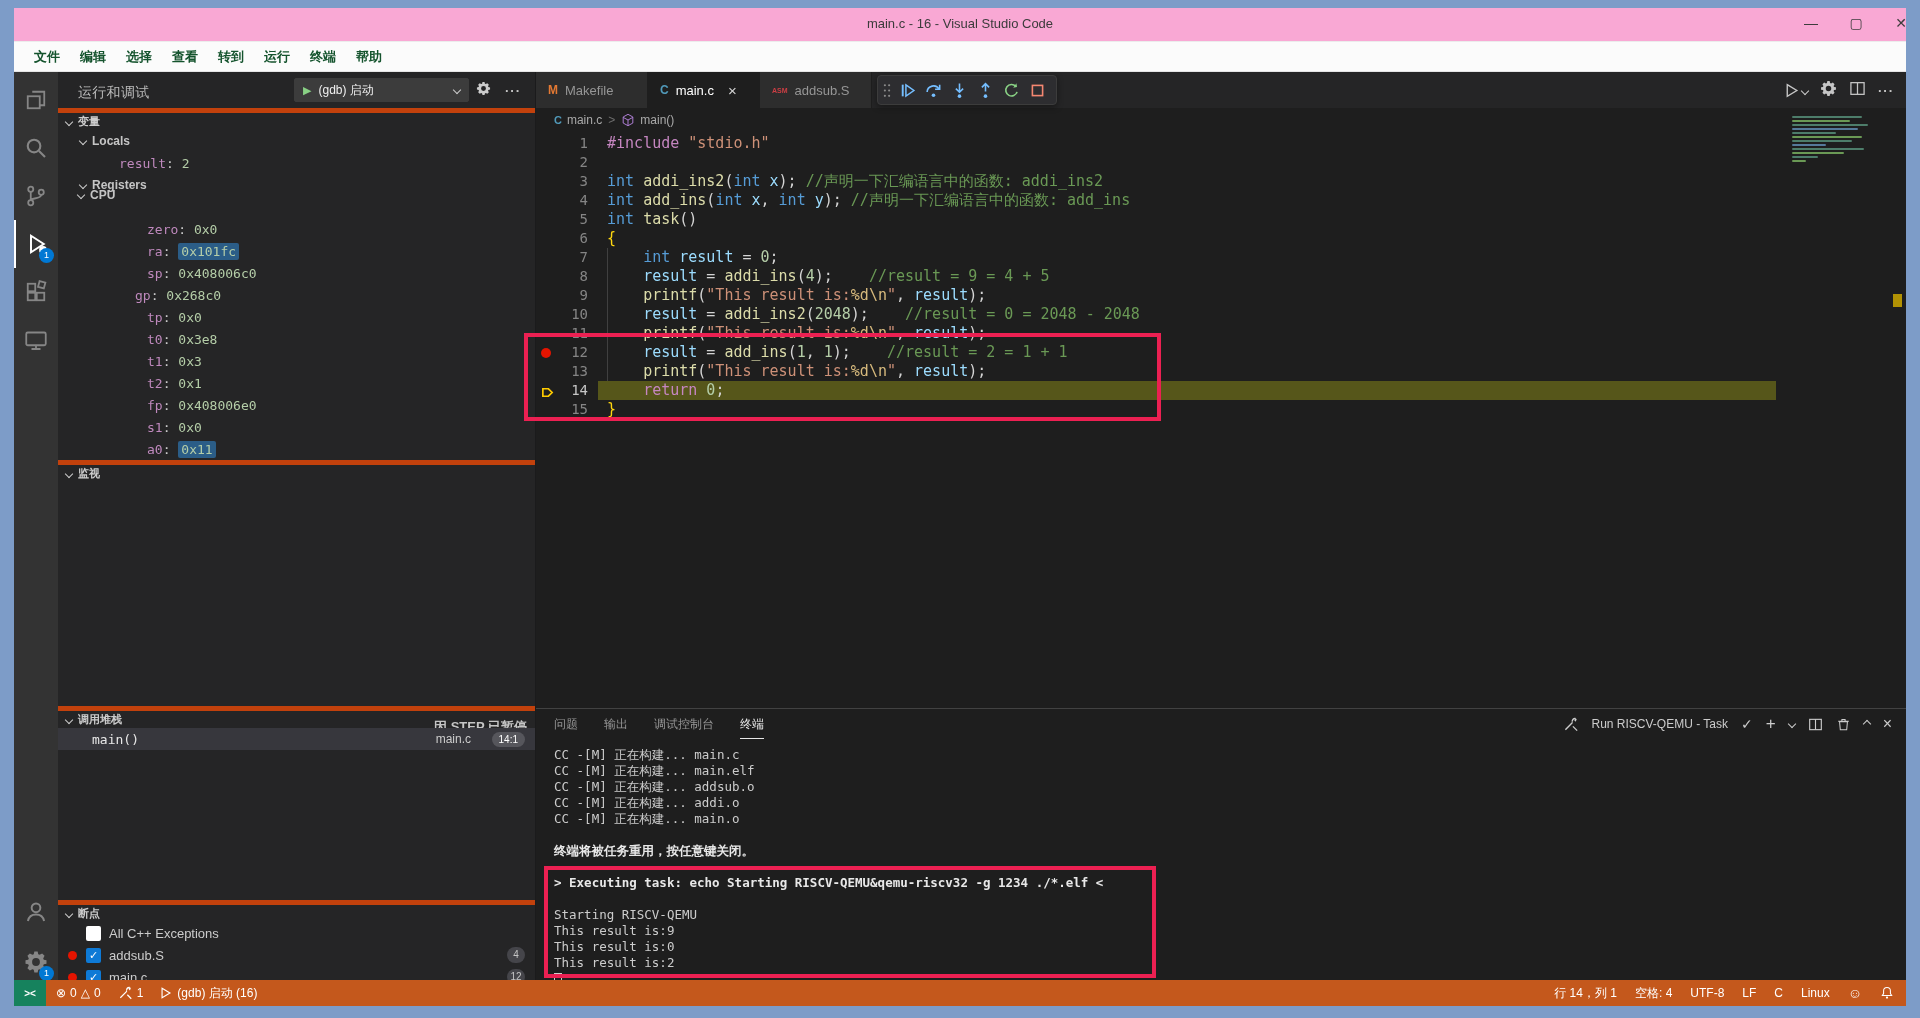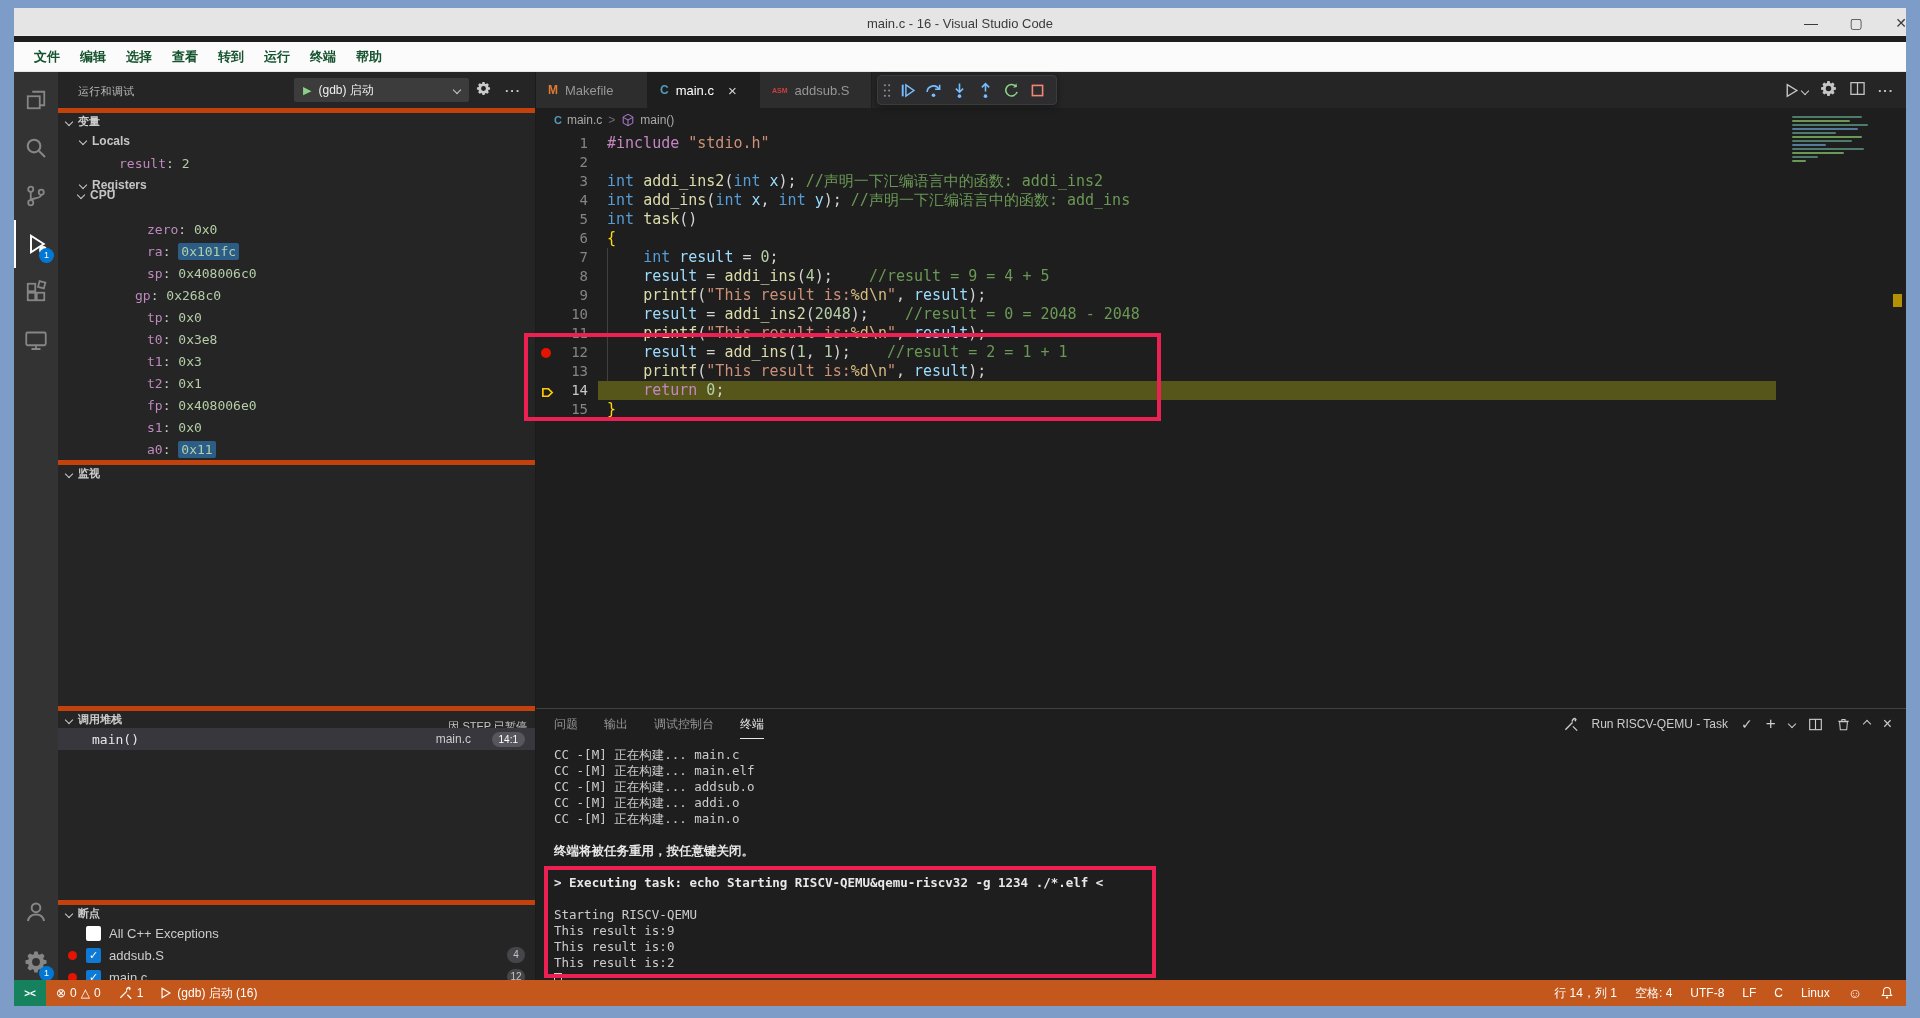--- a/index.html
+++ b/index.html
@@ -2,49 +2,49 @@
 <html><head>
 <meta charset="utf-8">
 <style>
   * { box-sizing: border-box; margin: 0; padding: 0; }
   html,body { width:1920px; height:1018px; overflow:hidden; }
   body { background:#7d9cc8; font-family:"Liberation Sans", sans-serif; position:relative; }
 
   #window { position:absolute; left:14px; top:8px; width:1892px; height:998px; background:#1e1e1e; }
 
   
-  #titlebar { position:absolute; left:0; top:0; width:100%; height:28px; background:#e5e5e5; border-bottom:1px solid #ececec; }
+  #titlebar { position:absolute; left:0; top:0; width:100%; height:34px; background:#f9a8d4; border-bottom:1px solid #ececec; }
   #window-title { position:absolute; left:0; right:0; top:8px; text-align:center; font-size:13px; color:#3b3b3b; }
   .win-ctrl { position:absolute; top:7px; width:30px; height:20px; text-align:center; font-size:14px; color:#3c3c3c; cursor:default; }
   #menubar { position:absolute; left:0; top:34px; width:100%; height:30px; background:#fbfbfb; border-bottom:1px solid #e5e5e5; display:flex; align-items:center; padding-left:10px; }
   .menu-item { font-size:13px; color:#14532d; padding:4px 10px;font-weight:bold; }
 
   
   #main { position:absolute; left:0; top:64px; width:1892px; height:908px; display:flex; }
 
   
   #activitybar { width:44px; height:100%; background:#333333; position:relative; flex:none; }
   .act-item { position:absolute; left:0; width:44px; height:48px; color:#868686; display:flex; align-items:center; justify-content:center; }
   .act-item.active { color:#ffffff; border-left:2px solid #ffffff; }
   .act-item svg { width:24px; height:24px; }
   .act-badge { position:absolute; right:4px; bottom:5px; min-width:15px; height:15px; border-radius:8px; background:#0078d4; color:#fff; font-size:9px; line-height:15px; text-align:center; padding:0 2px; }
 
   
   #sidebar { width:478px; height:100%; background:#252526; position:relative; flex:none; border-right:1px solid #1b1b1c; color:#cccccc; }
   #sidebar-header { position:absolute; left:0; top:0; width:100%; height:36px; }
-  #sidebar-title { position:absolute; left:20px; top:12px; font-size:11px; color:#bbbbbb; letter-spacing:.3px; }
+  #sidebar-title { position:absolute; left:20px; top:12px; font-size:14px; color:#bbbbbb; letter-spacing:.3px; }
   #launch-select { position:absolute; left:236px; top:6px; width:175px; height:24px; background:#3c3c3c; border:1px solid #3c3c3c; border-radius:2px; display:flex; align-items:center; padding:0 8px; }
   #launch-select .play { color:#89d185; font-size:11px; margin-right:7px; }
   #launch-select .lbl { font-size:12px; color:#f0f0f0; flex:1; }
   .chev { display:inline-block; width:6px; height:6px; border-right:1.4px solid #cccccc; border-bottom:1.4px solid #cccccc; transform:rotate(45deg); }
   .chev.up { transform:rotate(-135deg); }
   .hdr-ico { position:absolute; top:9px; color:#cccccc; }
   .section-hdr { position:absolute; left:0; width:100%; height:22px; border-top:5px solid #c2410c; font-size:11px; font-weight:bold; color:#cccccc; display:flex; align-items:center; }
   .section-hdr .chev { margin:0 6px 0 8px; }
-  .sec-note { position:absolute; right:8px; font-size:11px; font-weight:normal; color:#c5c5c5;margin-top:14px; }
+  .sec-note { position:absolute; right:8px; font-size:13px; font-weight:bold; color:#c5c5c5;margin-top:14px; }
   .tree-row { position:absolute; left:0; width:100%; height:22px; font-size:13px; display:flex; align-items:center; }
   .tree-row .chev { margin-right:6px; }
   .scope-lbl { font-weight:bold; color:#c5c5c5; font-size:12px; }
   .var-name { color:#bf89bd; font-family:"DejaVu Sans Mono", monospace; font-size:13px; }
   .var-colon { color:#cccccc; font-family:"DejaVu Sans Mono", monospace; font-size:13px; }
   .var-value { color:#b5cea8; font-family:"DejaVu Sans Mono", monospace; font-size:13px; }
   .var-value.changed { background:#2b5d87; border-radius:2px; padding:1px 3px; }
   #stack-frame { background:#37373d; }
   #stack-frame .fn { font-family:"DejaVu Sans Mono", monospace; font-size:13px; color:#e8e8e8; margin-left:34px; }
   #stack-frame .file { position:absolute; right:64px; font-size:12px; color:#cccccc; }

